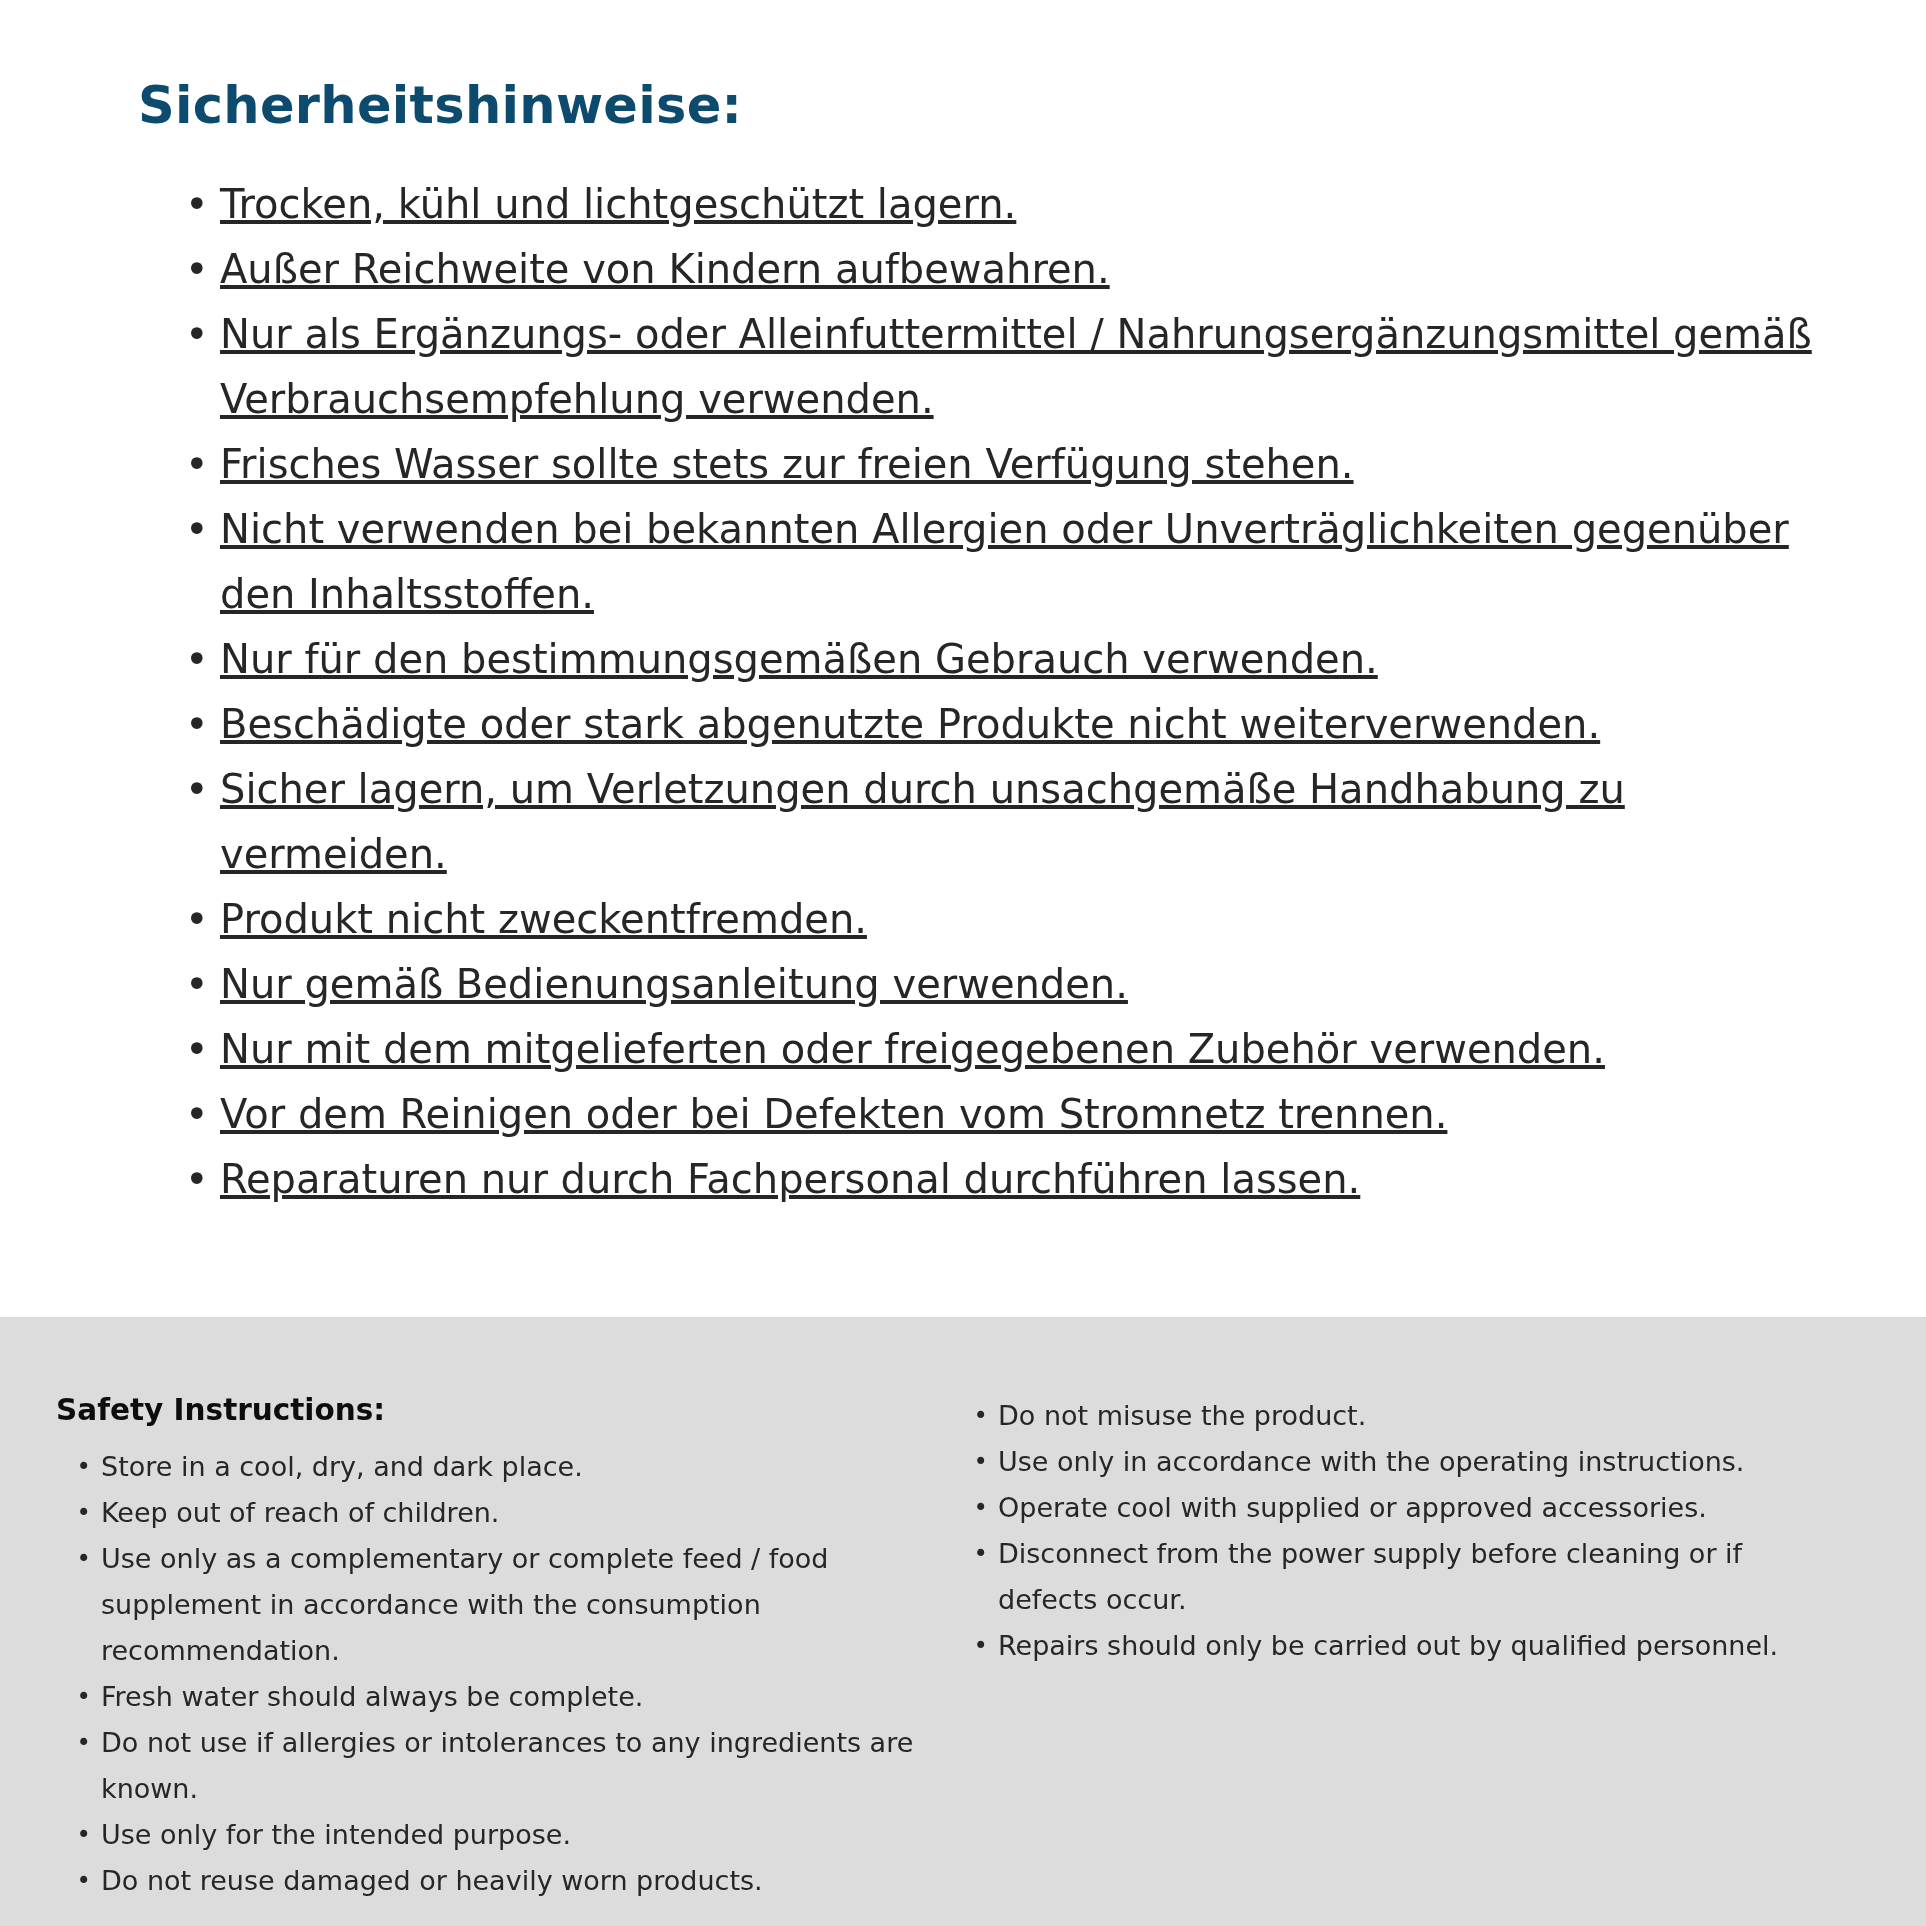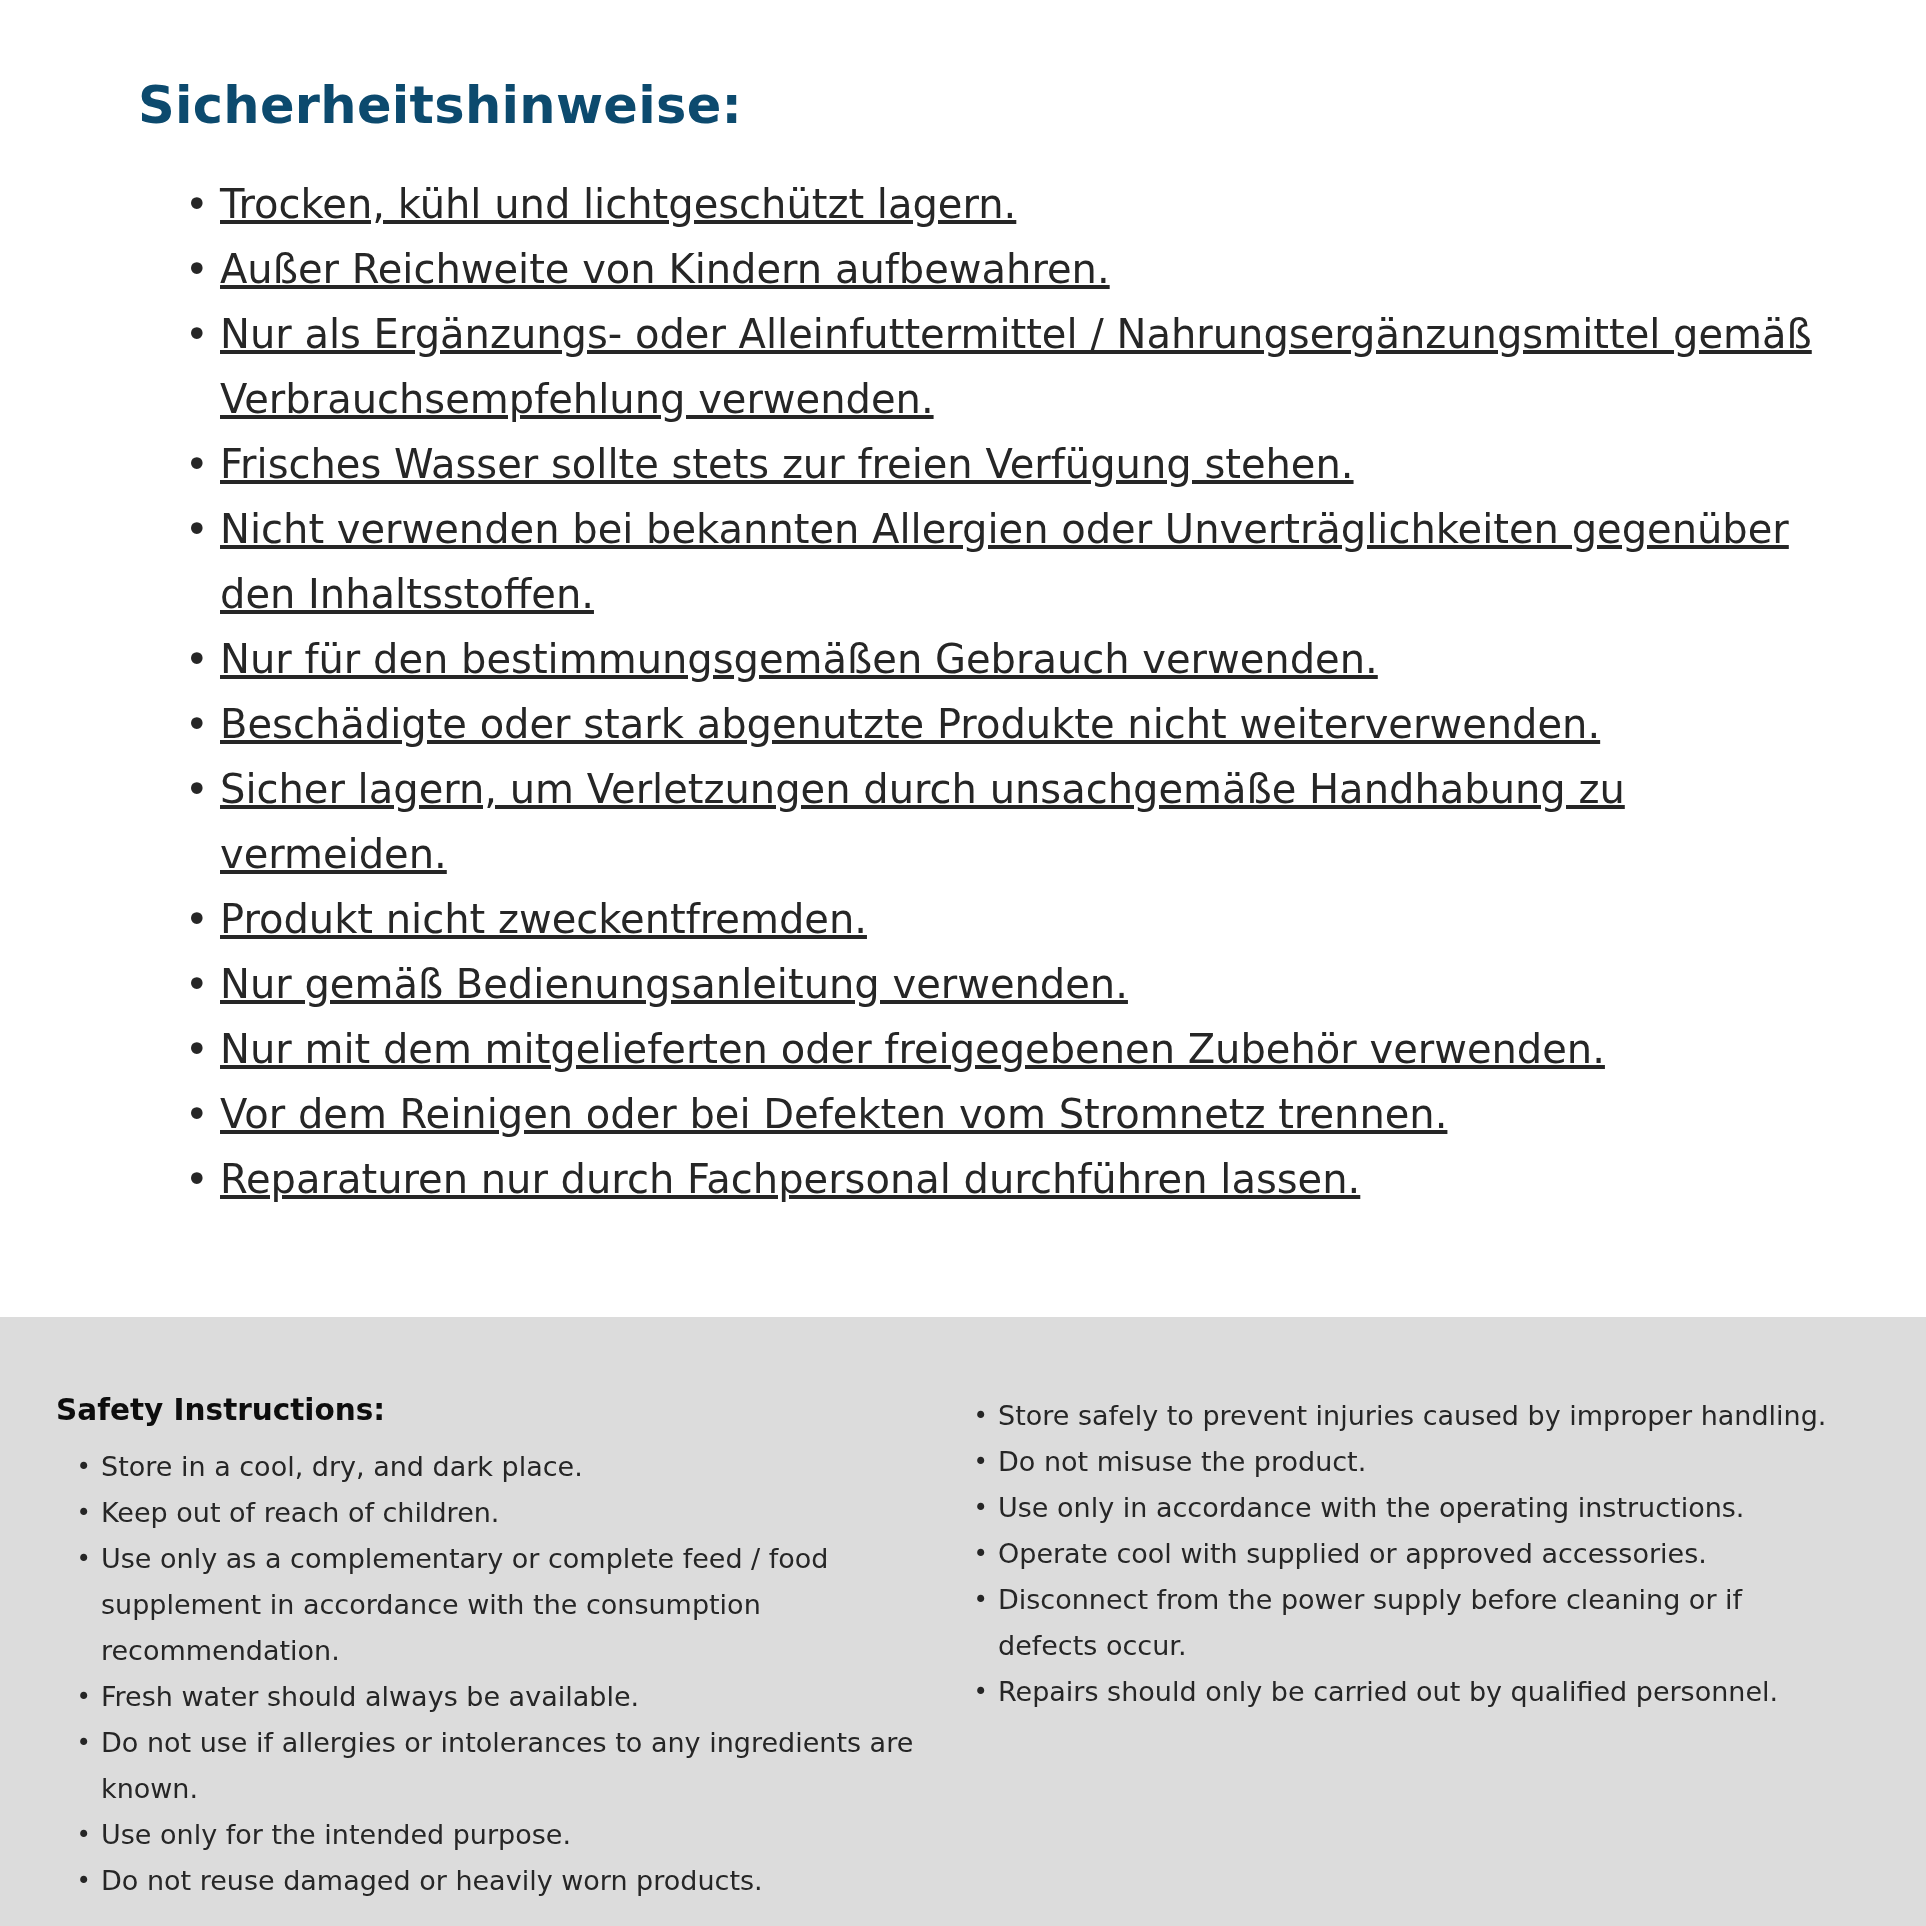--- a/index.html
+++ b/index.html
@@ -106,29 +106,28 @@
     </ul>
   </section>
 
   <section class="english-section">
     <div class="col-left">
       <h2 class="english-title">Safety Instructions:</h2>
       <ul class="english-list">
         <li>Store in a cool, dry, and dark place.</li>
         <li>Keep out of reach of children.</li>
         <li>Use only as a complementary or complete feed / food supplement in accordance with the consumption recommendation.</li>
-        <li>Fresh water should always be available.</li>
+        <li>Fresh water should always be complete.</li>
         <li>Do not use if allergies or intolerances to any ingredients are known.</li>
         <li>Use only for the intended purpose.</li>
         <li>Do not reuse damaged or heavily worn products.</li>
       </ul>
     </div>
     <div class="col-right">
       <ul class="english-list">
-        <li>Store safely to prevent injuries caused by improper handling.</li>
         <li>Do not misuse the product.</li>
         <li>Use only in accordance with the operating instructions.</li>
         <li>Operate cool with supplied or approved accessories.</li>
         <li>Disconnect from the power supply before cleaning or if defects occur.</li>
         <li>Repairs should only be carried out by qualified personnel.</li>
       </ul>
     </div>
   </section>
 
 </div>

